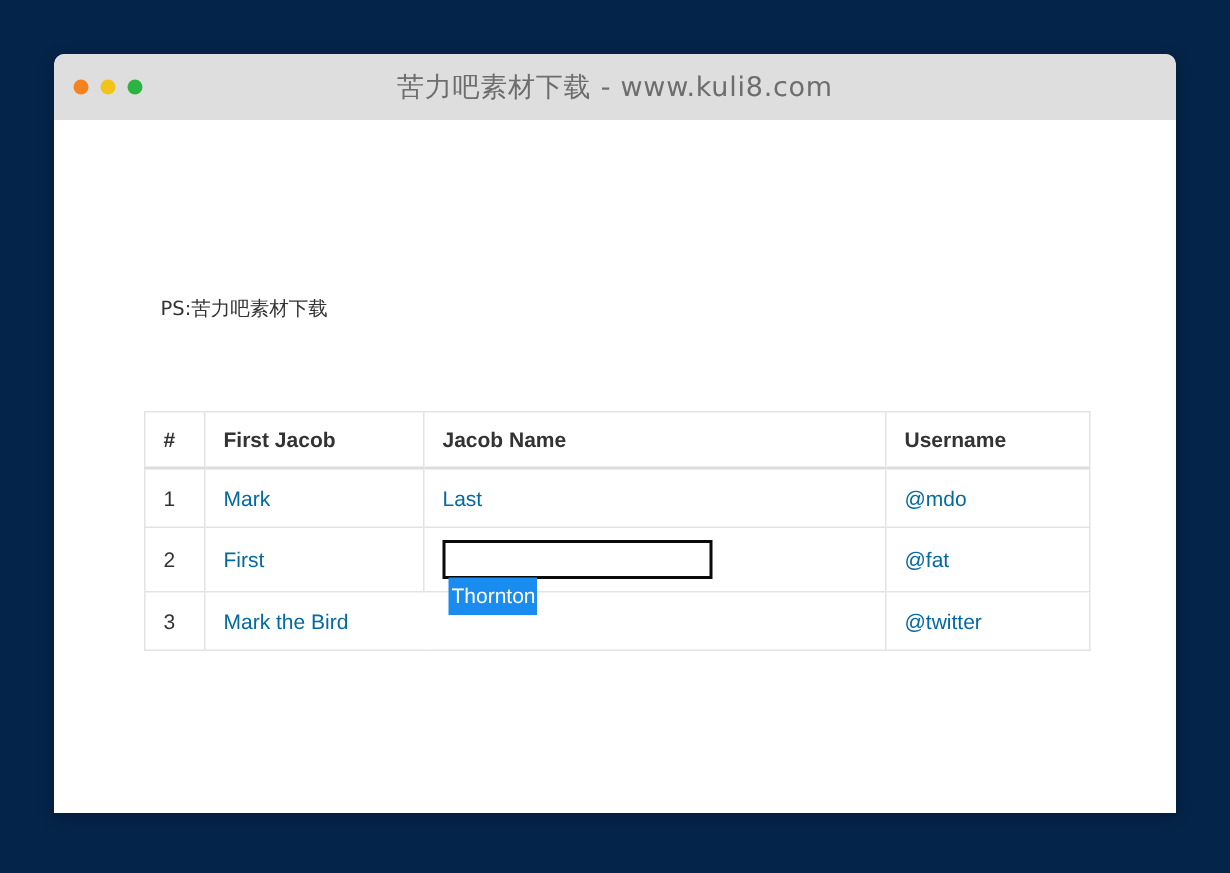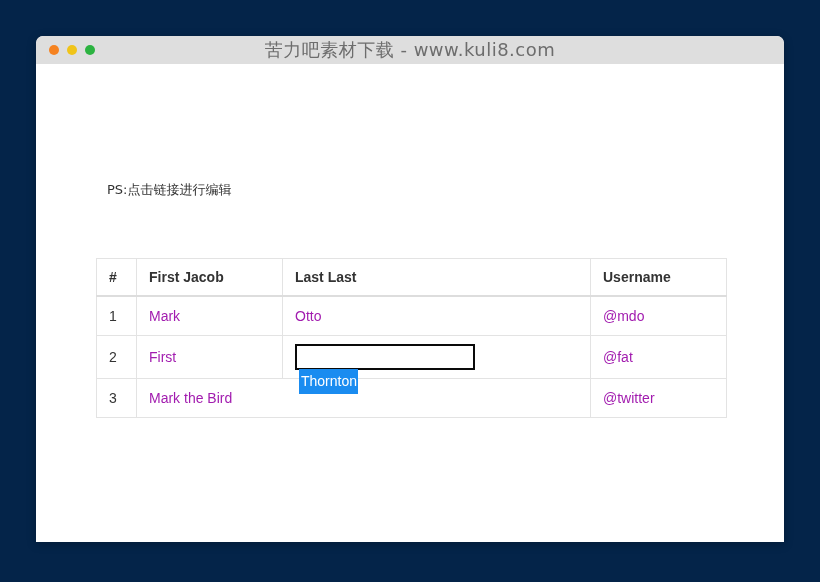--- a/index.html
+++ b/index.html
@@ -21,21 +21,21 @@
     width: 748px;
     height: 506px;
     border-radius: 7px 7px 0 0;
     background: #ffffff;
     box-shadow: 0 2px 10px rgba(0,0,0,0.25);
     overflow: hidden;
   }
 
   #title-bar {
     position: relative;
-    height: 28px;
+    height: 44px;
     background: #dedede;
     border-radius: 7px 7px 0 0;
     display: flex;
     align-items: center;
     justify-content: center;
   }
 
   #traffic-lights {
     position: absolute;
     left: 13px;
@@ -109,21 +109,21 @@
   }
   #user-table tbody tr.input-row td {
     height: 42px;
   }
   .col-num  { width: 40px; }
   .col-fn   { width: 146px; }
   .col-ln   { width: 308px; }
   .col-un   { width: 136px; }
 
   .cell-link {
-    color: #a21caf;
+    color: #0369a1;
     text-decoration: none;
     cursor: pointer;
   }
 
   .edit-field {
     box-sizing: border-box;
     width: 180px;
     height: 26px;
     border: 2px solid #0a0a0a;
     background: #ffffff;
@@ -152,46 +152,46 @@
     <div id="traffic-lights">
       <span class="dot close"></span>
       <span class="dot min"></span>
       <span class="dot max"></span>
     </div>
     <div id="window-title">苦力吧素材下载 - www.kuli8.com</div>
   </div>
 
   <div id="page-body">
 
-    <div id="ps-note">PS:点击链接进行编辑</div>
+    <div id="ps-note">PS:苦力吧素材下载</div>
 
     <table id="user-table">
       <colgroup>
         <col class="col-num">
         <col class="col-fn">
         <col class="col-ln">
         <col class="col-un">
       </colgroup>
       <thead>
         <tr>
           <th>#</th>
           <th>First Jacob</th>
-          <th>Last Last</th>
+          <th>Jacob Name</th>
           <th>Username</th>
         </tr>
       </thead>
       <tbody>
 
         <tr>
           <td>1</td>
           <td>
             <a class="cell-link">Mark</a>
           </td>
           <td>
-            <a class="cell-link">Otto</a>
+            <a class="cell-link">Last</a>
           </td>
           <td>
             <a class="cell-link">@mdo</a>
           </td>
         </tr>
 
         <tr class="input-row">
           <td>2</td>
           <td>
             <a class="cell-link">First</a>

